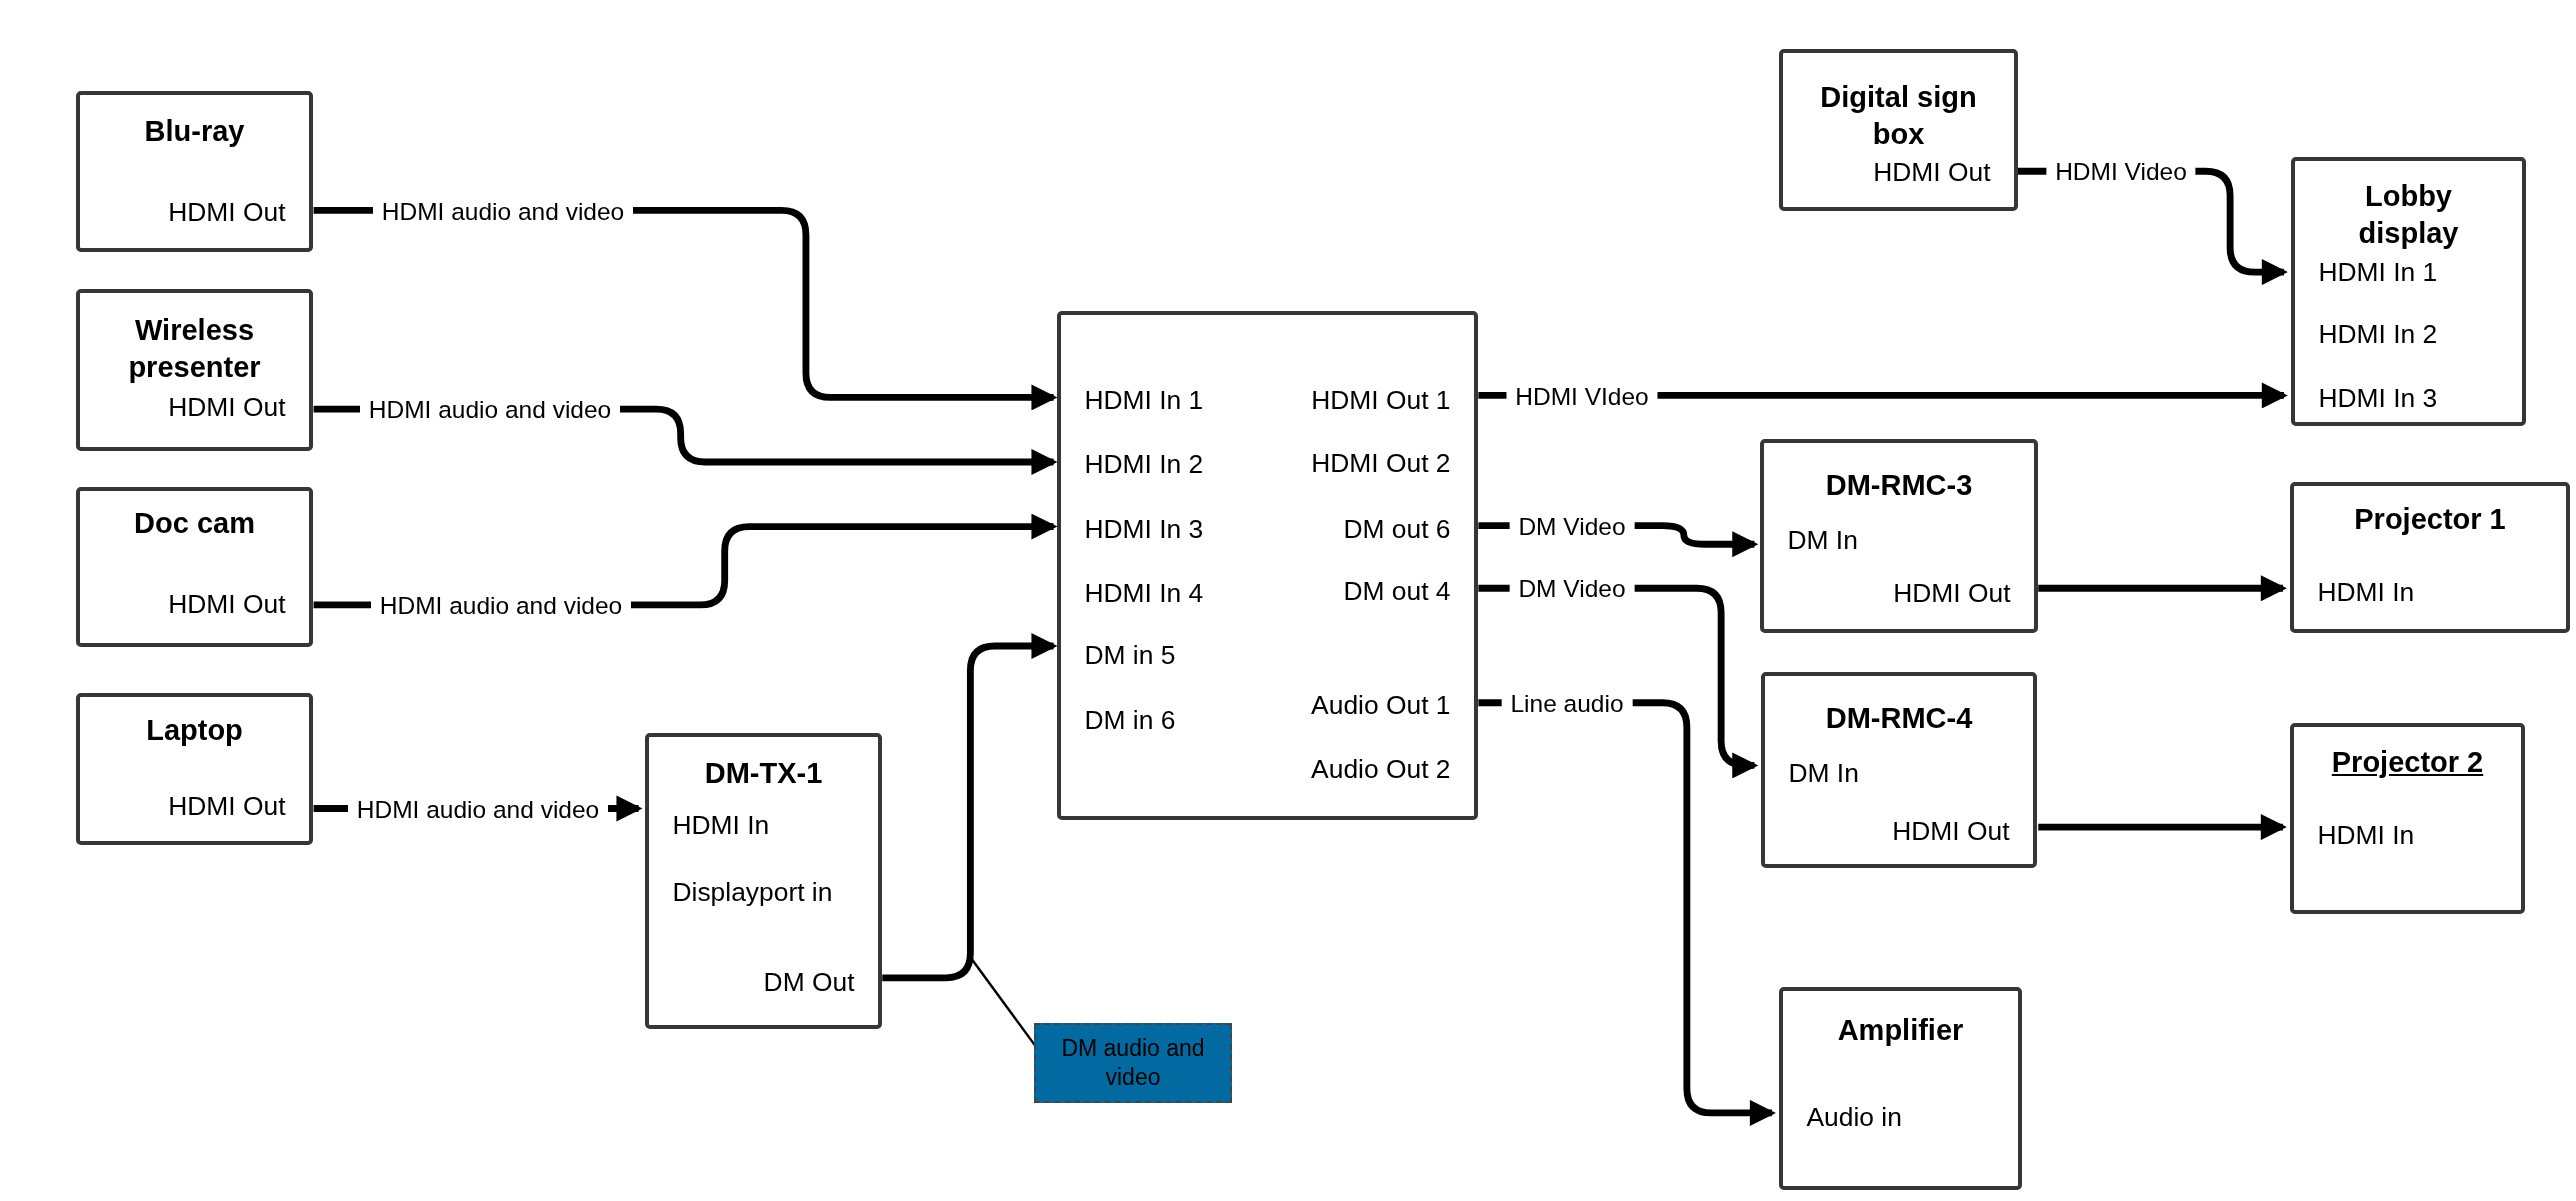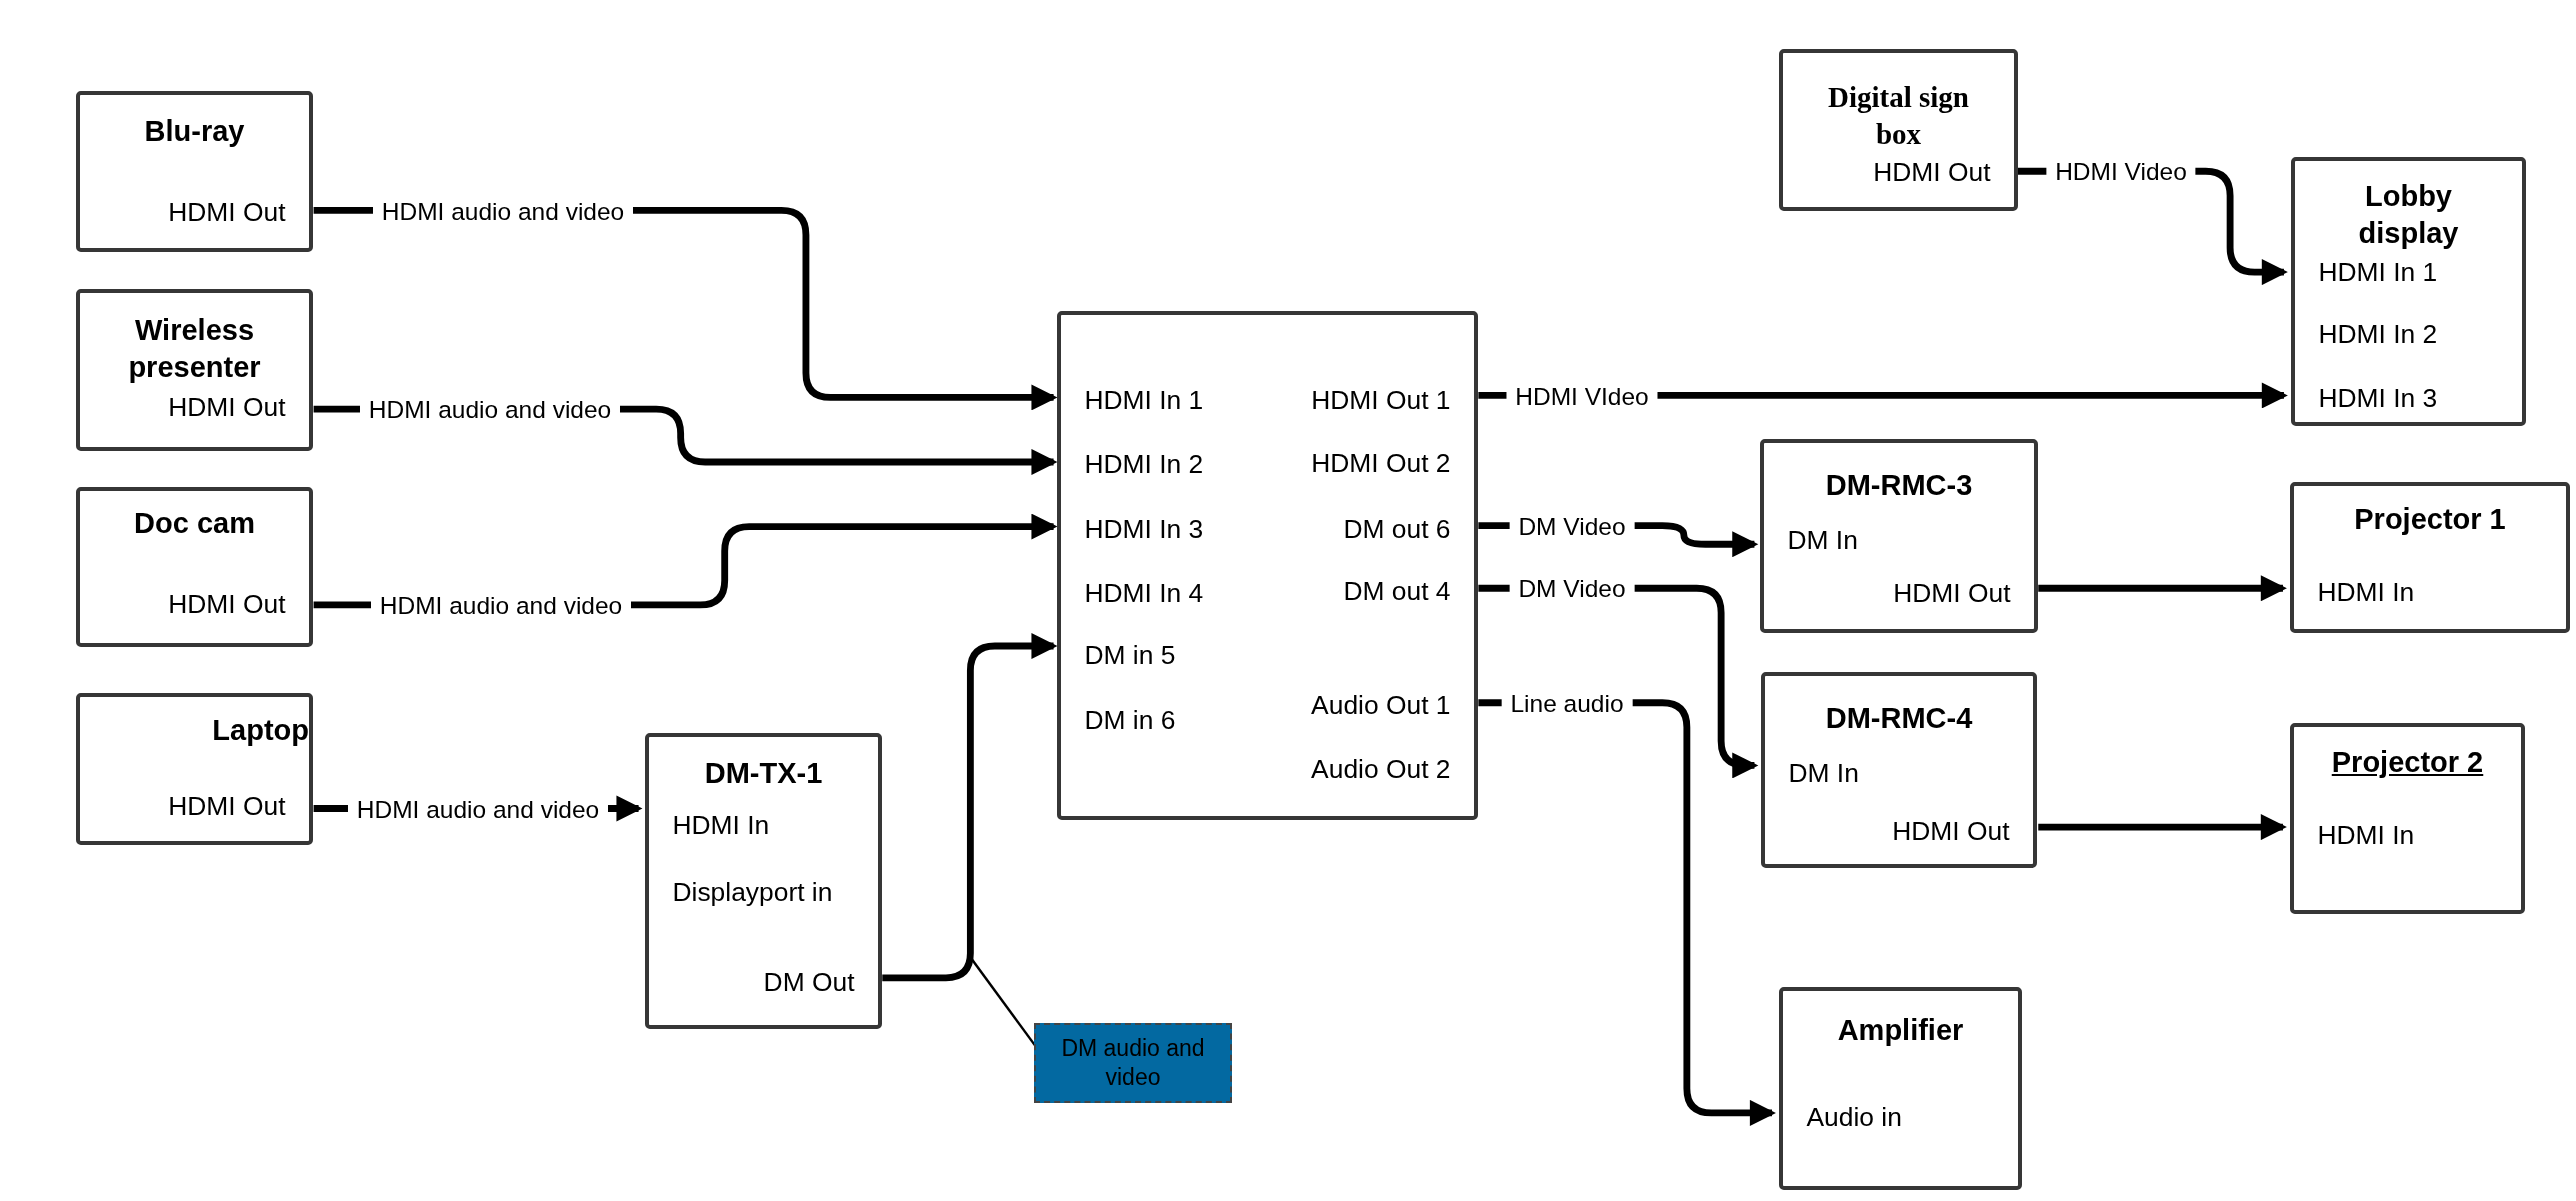--- a/index.html
+++ b/index.html
@@ -70,21 +70,21 @@
 presenter</span>
     <span class="port right" style="top:98px;">HDMI Out</span>
   </div>
 
   <div class="box" style="left:76px;top:487px;width:237px;height:160px;">
     <span class="box-title" style="margin-top:13.7px;">Doc cam</span>
     <span class="port right" style="top:97px;">HDMI Out</span>
   </div>
 
   <div class="box" style="left:76px;top:693px;width:237px;height:152px;">
-    <span class="box-title" style="margin-top:14.7px;text-align:right;">Laptop</span>
+    <span class="box-title" style="margin-top:14.7px;">Laptop</span>
     <span class="port right" style="top:93px;">HDMI Out</span>
   </div>
 
   <div class="box" style="left:645px;top:733px;width:237px;height:296px;">
     <span class="box-title" style="margin-top:17.6px;">DM-TX-1</span>
     <span class="port left" style="top:72px;">HDMI In</span>
     <span class="port left" style="top:139px;">Displayport in</span>
     <span class="port right" style="top:229px;">DM Out</span>
   </div>
 
@@ -97,21 +97,21 @@
     <span class="port left" style="top:389px;">DM in 6</span>
     <span class="port right" style="top:69px;">HDMI Out 1</span>
     <span class="port right" style="top:132px;">HDMI Out 2</span>
     <span class="port right" style="top:198px;">DM out 6</span>
     <span class="port right" style="top:260px;">DM out 4</span>
     <span class="port right" style="top:374px;">Audio Out 1</span>
     <span class="port right" style="top:438px;">Audio Out 2</span>
   </div>
 
   <div class="box" style="left:1779px;top:49px;width:239px;height:162px;">
-    <span class="box-title" style="margin-top:25.5px;font-family:Liberation Serif, serif;">Digital sign
+    <span class="box-title" style="margin-top:25.5px;">Digital sign
 box</span>
     <span class="port right" style="top:103px;">HDMI Out</span>
   </div>
 
   <div class="box" style="left:2291px;top:157px;width:235px;height:269px;">
     <span class="box-title" style="margin-top:17px;">Lobby
 display</span>
     <span class="port left" style="top:95px;">HDMI In 1</span>
     <span class="port left" style="top:157px;">HDMI In 2</span>
     <span class="port left" style="top:221px;">HDMI In 3</span>

